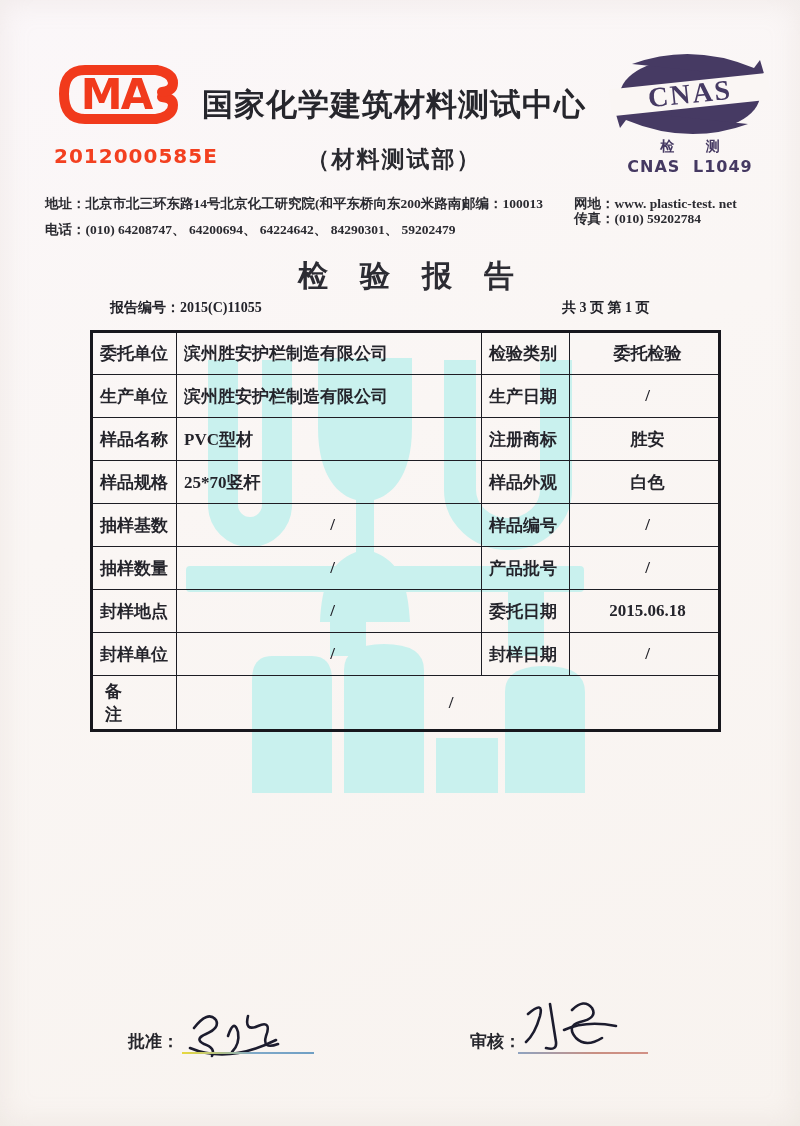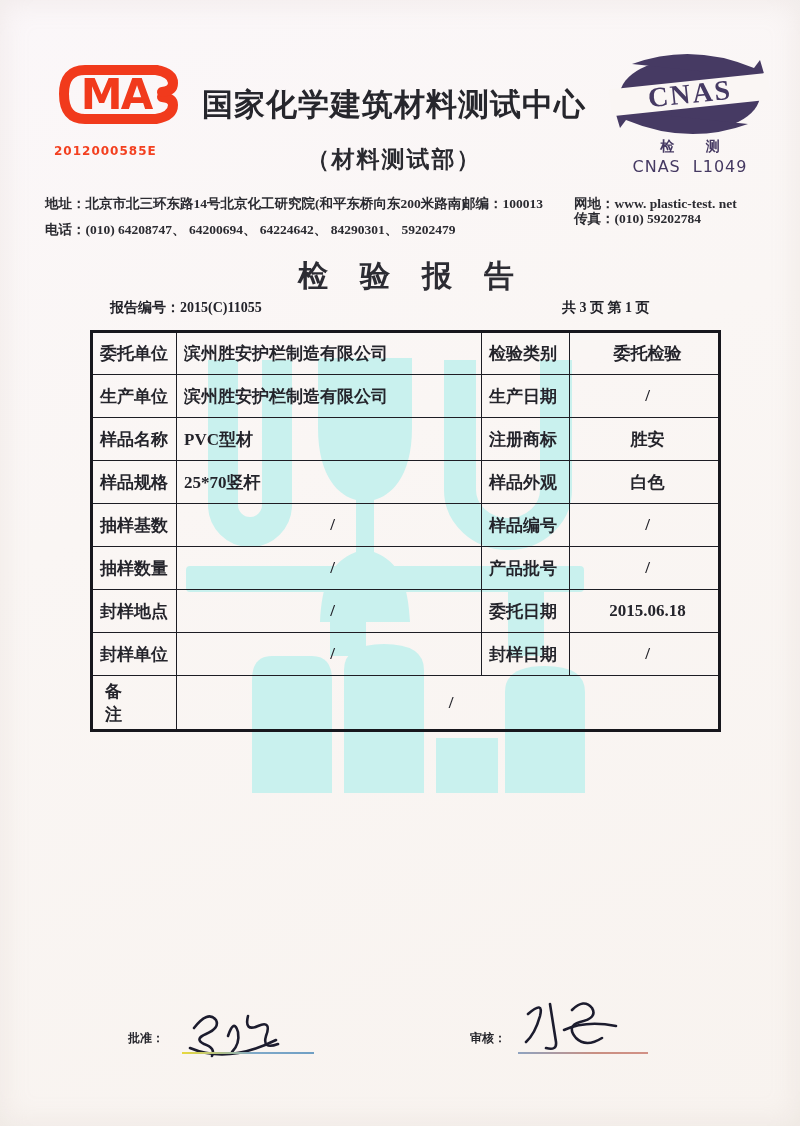--- a/index.html
+++ b/index.html
@@ -15,28 +15,28 @@
   .cma-ring{position:absolute;left:58px;top:64px;width:122px;height:62px;}
   .cma-ma{
     position:absolute;left:70px;top:68px;width:92px;height:54px;
     font-family:"DejaVu Sans","Liberation Sans",sans-serif;
     font-weight:900;font-size:42px;line-height:54px;letter-spacing:-2px;
     color:#f13a1c;text-align:center;
   }
   .cma-number{
     position:absolute;left:54px;top:144px;width:180px;
     font-family:"DejaVu Sans","Liberation Sans",sans-serif;
-    font-weight:bold;font-size:12px;letter-spacing:1px;color:#f34020;
+    font-weight:bold;font-size:20px;letter-spacing:1px;color:#f34020;
   }
   .head-center{position:absolute;left:188px;top:84px;width:412px;text-align:center;}
   .head-title{font-size:31px;font-weight:bold;letter-spacing:1px;color:#26262c;white-space:nowrap;}
   .head-subtitle{margin-top:18px;font-size:23px;font-weight:bold;letter-spacing:2px;color:#2a2a30;}
   .cnas-block{position:absolute;left:602px;top:52px;width:176px;text-align:center;color:#453962;}
   .cnas-caption{font-size:14px;font-weight:bold;letter-spacing:14px;padding-left:14px;margin-top:-2px;}
-  .cnas-code{font-family:"DejaVu Sans","Liberation Sans",sans-serif;font-size:16px;font-weight:normal;letter-spacing:1px;word-spacing:6px;margin-top:1px;}
+  .cnas-code{font-family:"DejaVu Sans","Liberation Sans",sans-serif;font-size:16px;font-weight:bold;letter-spacing:1px;word-spacing:6px;margin-top:1px;}
   
   .contact{font-size:13.5px;font-weight:bold;color:#2b2b31;white-space:nowrap;}
   
   .report-title{
     position:absolute;left:0;top:256px;width:800px;text-align:center;
     font-size:30px;font-weight:bold;letter-spacing:32px;padding-left:44px;box-sizing:border-box;
     color:#2c2c33;
   }
   .meta{font-size:14px;font-weight:bold;color:#222229;white-space:nowrap;}
   
@@ -56,21 +56,21 @@
   tr.r{height:43px;}
   tr.concl{height:252px;}
   tr.note{height:55px;}
   .concl-cell{position:relative;padding:0 !important;}
   .concl-text{margin:66px 22px 0 13px;line-height:42px;font-size:17px;font-weight:bold;}
   .concl-l1{text-indent:34px;white-space:nowrap;}
   .concl-l2{white-space:nowrap;}
   .issue-line{position:absolute;right:16px;bottom:26px;font-size:17px;font-weight:bold;white-space:nowrap;}
   .note-label{letter-spacing:26px;padding-left:12px !important;}
   
-  .sig-label{font-size:12px;font-weight:bold;color:#26262c;}
+  .sig-label{font-size:17px;font-weight:bold;color:#26262c;}
   .sig-underline{position:absolute;height:2px;}
   .ul-blue{background:linear-gradient(90deg,#e8d93c 0%,#7fa9c9 55%,#6f9fc4 100%);}
   .ul-red{background:linear-gradient(90deg,#8fa3c0 0%,#c98f82 60%,#d29186 100%);}
   .wm,.logo-svg,.sig-svg{pointer-events:none;}
 </style>
 </head>
 <body>
 
 <div class="page">
 

